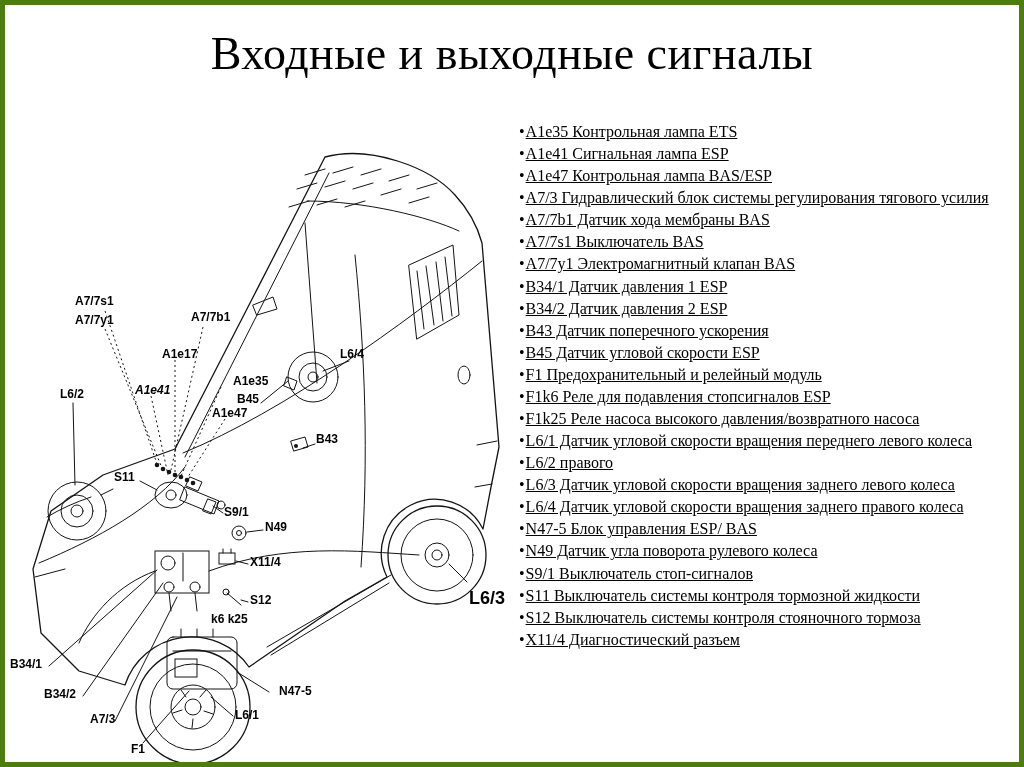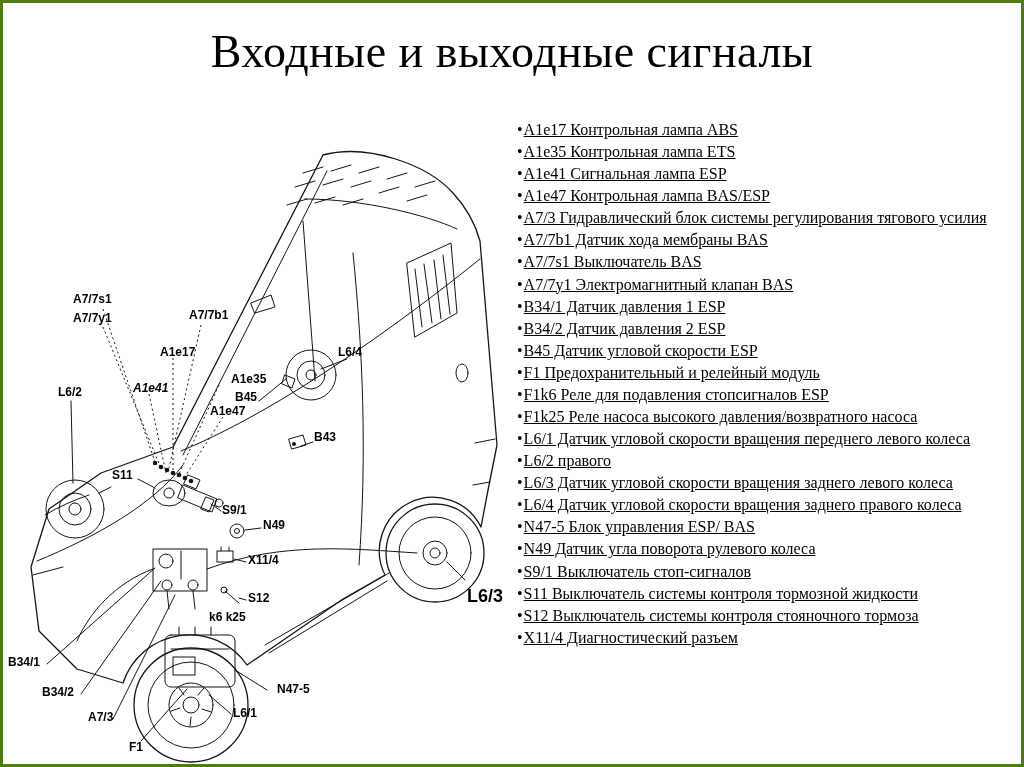--- a/index.html
+++ b/index.html
@@ -1,18 +1,18 @@
 <!DOCTYPE html>
 <html><head>
 <meta charset="utf-8">
 <style>
   html,body{margin:0;padding:0;background:#fff;}
   .slide{
     position:relative;width:1024px;height:767px;box-sizing:border-box;
-    border:3px solid #4d7c0f;background:#fff;overflow:hidden;
+    border:5px solid #4d7c0f;background:#fff;overflow:hidden;
     font-family:"Liberation Serif",serif;color:#000;
   }
   .title{
     position:absolute;top:22px;left:0;width:100%;margin:0;
     text-align:center;font-size:46px;font-weight:400;letter-spacing:.5px;
     font-family:"Liberation Serif",serif;
   }
   .diagram{position:absolute;left:0;top:110px;width:520px;height:657px;}
   .diagram svg{position:absolute;left:0;top:0;}
   .dlabel{
@@ -220,30 +220,30 @@
         <div class="dlabel" style="left: 39px; top: 573px;">B34/2</div>
         <div class="dlabel" style="left: 85px; top: 598px;">A7/3</div>
         <div class="dlabel" style="left: 126px; top: 628px;">F1</div>
         <div class="dlabel" style="left: 230px; top: 594px;">L6/1</div>
         <div class="dlabel" style="left: 266px; top: 570px; padding-left: 8px;">N47-5</div>
         <div class="dlabel big" style="left: 464px; top: 458px;">L6/3</div>
       </div>
   </div>
 
   <div class="legend">
-      <div class="legend-item"><span class="bullet">•</span><span class="txt">A1e17 Контрольная лампа ABS</span></div>
       <div class="legend-item"><span class="bullet">•</span><span class="txt">A1e35 Контрольная лампа ETS</span></div>
       <div class="legend-item"><span class="bullet">•</span><span class="txt">A1e41 Сигнальная лампа ESP</span></div>
       <div class="legend-item"><span class="bullet">•</span><span class="txt">A1e47 Контрольная лампа BAS/ESP</span></div>
       <div class="legend-item"><span class="bullet">•</span><span class="txt">A7/3 Гидравлический блок системы регулирования тягового усилия</span></div>
       <div class="legend-item"><span class="bullet">•</span><span class="txt">A7/7b1 Датчик хода мембраны BAS</span></div>
       <div class="legend-item"><span class="bullet">•</span><span class="txt">A7/7s1 Выключатель BAS</span></div>
       <div class="legend-item"><span class="bullet">•</span><span class="txt">A7/7y1 Электромагнитный клапан BAS</span></div>
       <div class="legend-item"><span class="bullet">•</span><span class="txt">B34/1 Датчик давления 1 ESP</span></div>
       <div class="legend-item"><span class="bullet">•</span><span class="txt">B34/2 Датчик давления 2 ESP</span></div>
+      <div class="legend-item"><span class="bullet">•</span><span class="txt">B43 Датчик поперечного ускорения</span></div>
       <div class="legend-item"><span class="bullet">•</span><span class="txt">B45 Датчик угловой скорости ESP</span></div>
       <div class="legend-item"><span class="bullet">•</span><span class="txt">F1 Предохранительный и релейный модуль</span></div>
       <div class="legend-item"><span class="bullet">•</span><span class="txt">F1k6 Реле для подавления стопсигналов ESP</span></div>
       <div class="legend-item"><span class="bullet">•</span><span class="txt">F1k25 Реле насоса высокого давления/возвратного насоса</span></div>
       <div class="legend-item"><span class="bullet">•</span><span class="txt">L6/1 Датчик угловой скорости вращения переднего левого колеса</span></div>
       <div class="legend-item"><span class="bullet">•</span><span class="txt">L6/2 правого</span></div>
       <div class="legend-item"><span class="bullet">•</span><span class="txt">L6/3 Датчик угловой скорости вращения заднего левого колеса</span></div>
       <div class="legend-item"><span class="bullet">•</span><span class="txt">L6/4 Датчик угловой скорости вращения заднего правого колеса</span></div>
       <div class="legend-item"><span class="bullet">•</span><span class="txt">N47-5 Блок управления ESP/ BAS</span></div>
       <div class="legend-item"><span class="bullet">•</span><span class="txt">N49 Датчик угла поворота рулевого колеса</span></div>

